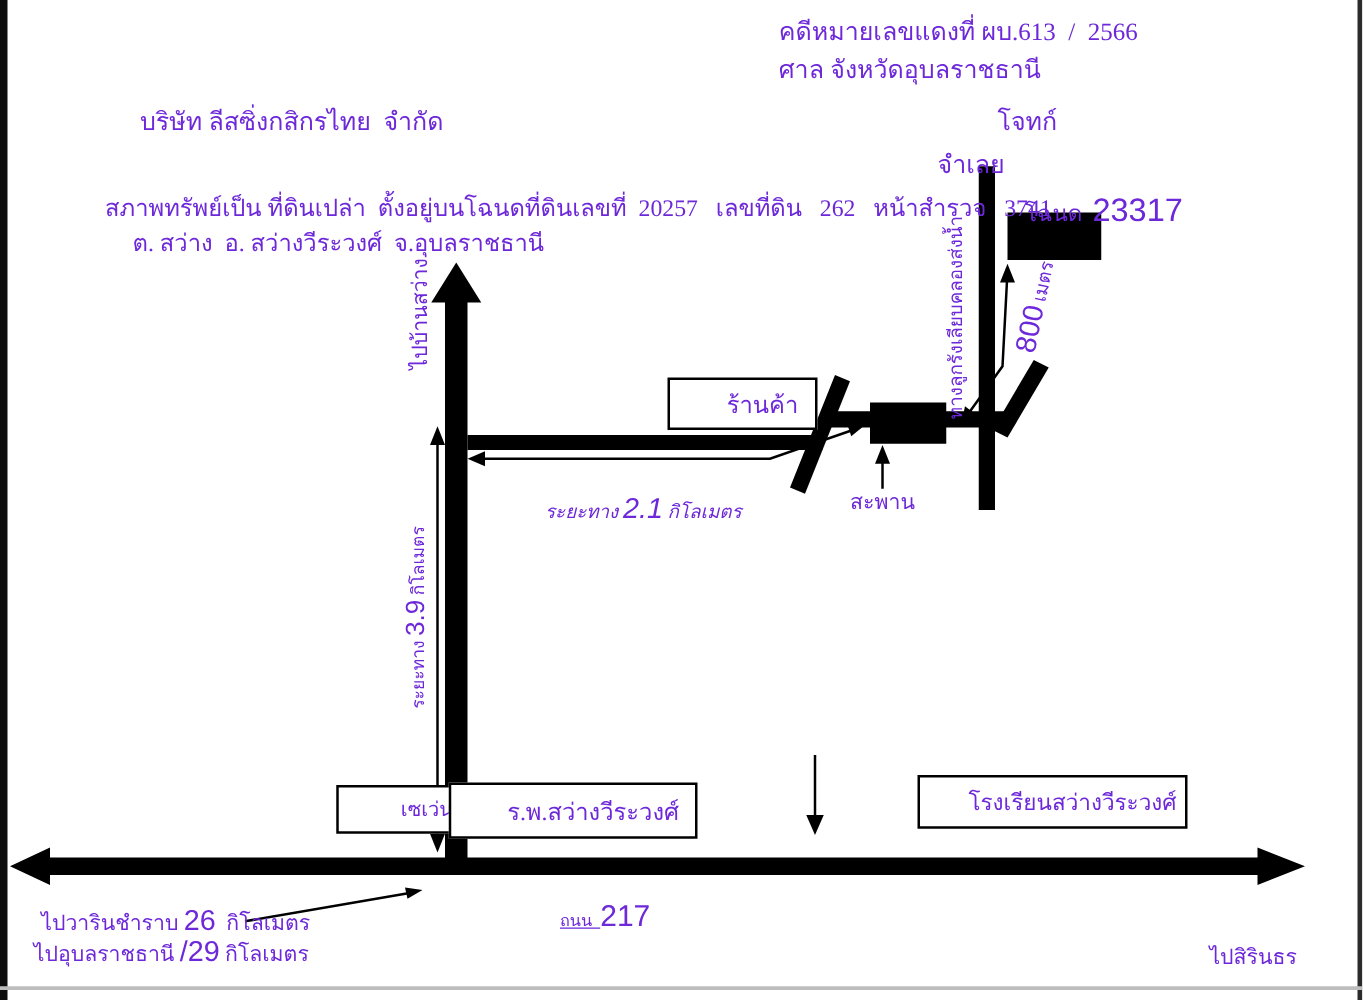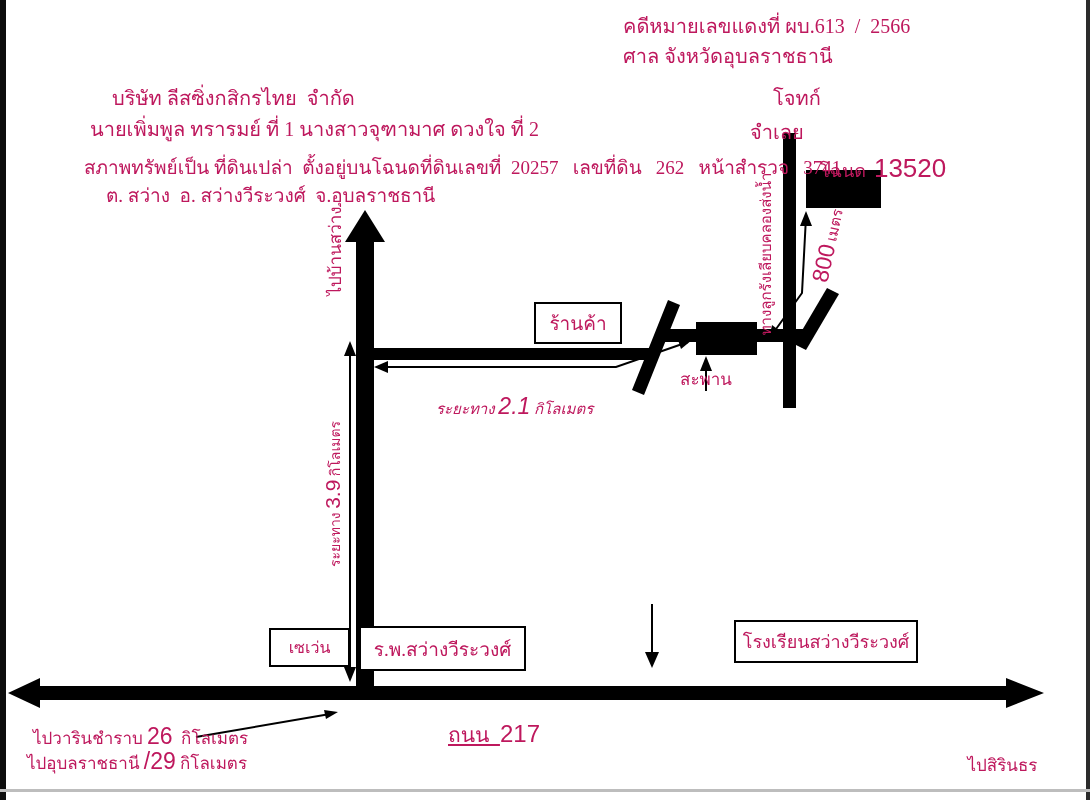--- a/index.html
+++ b/index.html
@@ -1,21 +1,21 @@
 <!DOCTYPE html>
 <html><head>
 <meta charset="utf-8">
 <style>
   html,body{margin:0;padding:0;background:#ffffff;}
   .page{position:relative;width:1090px;height:800px;background:#ffffff;overflow:hidden;
-        font-family:"Liberation Serif","DejaVu Serif",serif;color:#be185d;}
+        font-family:"Liberation Serif","DejaVu Serif",serif;color:#6d28d9;}
   .lbl{position:absolute;white-space:pre;line-height:1.25;}
   .num{font-family:"Liberation Sans","DejaVu Sans",sans-serif;}
   .box{position:absolute;border:2px solid #000;background:#fff;display:flex;
-       align-items:center;justify-content:center;text-align:center;white-space:pre;}
+       align-items:center;justify-content:center;text-align:center;white-space:pre;padding-left:32px;}
   .rot{transform-origin:center center;}
   .svgmap{position:absolute;left:0;top:0;}
   .edge{position:absolute;}
 </style>
 </head>
 <body>
 
 <div class="page">
 
   <div class="edge" style="left:0;top:0;width:6px;height:800px;background:#0d0d0d;"></div>
@@ -61,61 +61,60 @@
     <polygon fill="#000" points="652,668 645,652 659,652"></polygon>
 
     <line x1="196" y1="737" x2="330" y2="714" stroke="#000" stroke-width="2"></line>
     <polygon fill="#000" points="338,712 326,719 324,710"></polygon>
   </svg>
 
   <div class="lbl" style="left:623px;top:14px;font-size:20px;">คดีหมายเลขแดงที่ ผบ.613  /  2566</div>
   <div class="lbl" style="left:623px;top:44px;font-size:20px;">ศาล จังหวัดอุบลราชธานี</div>
 
   <div class="lbl" style="left:112px;top:86px;font-size:20px;">บริษัท ลีสซิ่งกสิกรไทย  จำกัด</div>
-  <div class="lbl" style="left:773px;top:86px;font-size:20px;">โจทก์</div>
-  <div class="lbl" style="left:90px;top:117px;font-size:20px;">นายเพิ่มพูล ทรารมย์ ที่ 1 นางสาวจุฑามาศ ดวงใจ ที่ 2</div>
+  <div class="lbl" style="left:798px;top:86px;font-size:20px;">โจทก์</div>
   <div class="lbl" style="left:750px;top:120px;font-size:20px;">จำเลย</div>
 
   <div class="lbl" style="left:84px;top:156px;font-size:19px;">สภาพทรัพย์เป็น ที่ดินเปล่า  ตั้งอยู่บนโฉนดที่ดินเลขที่  20257   เลขที่ดิน   262   หน้าสำรวจ   3741</div>
   <div class="lbl" style="left:106px;top:184px;font-size:19px;">ต. สว่าง  อ. สว่างวีระวงศ์  จ.อุบลราชธานี</div>
 
   <div class="lbl" style="left:804px;top:132px;">
-    <span style="font-size:18px;">โฉนด</span><span class="num" style="font-size:26px;margin-left:8px;">13520</span>
+    <span style="font-size:18px;">โฉนด</span><span class="num" style="font-size:26px;margin-left:8px;">23317</span>
   </div>
 
   <div class="lbl rot" style="left:766px;top:254px;font-size:15px;transform:translate(-50%,-50%) rotate(-90deg);">ทางลูกรังเลียบคลองส่งน้ำ</div>
   <div class="lbl rot" style="left:826px;top:253px;transform:translate(-50%,-50%) rotate(-78deg);">
     <span class="num" style="font-size:23px;">800</span><span style="font-size:15px;"> เมตร</span>
   </div>
   <div class="lbl rot" style="left:336px;top:251px;font-size:17px;transform:translate(-50%,-50%) rotate(-90deg);">ไปบ้านสว่าง</div>
   <div class="lbl rot" style="left:333px;top:502px;transform:translate(-50%,-50%) rotate(-90deg);">
     <span style="font-size:14px;">ระยะทาง </span><span class="num" style="font-size:21px;">3.9</span><span style="font-size:14px;"> กิโลเมตร</span>
   </div>
 
   <div class="lbl" style="left:420px;top:372px;font-style:italic;">
     <span style="font-size:15px;">ระยะทาง </span><span class="num" style="font-size:23px;">2.1</span><span style="font-size:15px;"> กิโลเมตร</span>
   </div>
 
-  <div class="lbl" style="left:668px;top:369px;width:76px;text-align:center;font-size:17px;">สะพาน</div>
+  <div class="lbl" style="left:668px;top:391px;width:76px;text-align:center;font-size:17px;">สะพาน</div>
 
   <div class="box" style="left:534px;top:302px;width:84px;height:38px;font-size:19px;">
     <span>ร้านค้า</span>
   </div>
   <div class="box" style="left:249px;top:628px;width:77px;height:35px;font-size:16px;margin-left:20px;">
     <span>เซเว่น</span>
   </div>
   <div class="box" style="left:359px;top:626px;width:163px;height:41px;font-size:19px;">
     <span>ร.พ.สว่างวีระวงศ์</span>
   </div>
   <div class="box" style="left:734px;top:620px;width:180px;height:39px;font-size:18px;">
     <span>โรงเรียนสว่างวีระวงศ์</span>
   </div>
 
   <div class="lbl" style="left:432px;top:699px;">
-    <span style="font-size:21px;text-decoration:underline;">ถนน  </span><span class="num" style="font-size:24px;">217</span>
+    <span style="font-size:13px;text-decoration:underline;">ถนน  </span><span class="num" style="font-size:24px;">217</span>
   </div>
 
   <div class="lbl" style="left:17px;top:702px;">
     <span style="font-size:17px;">ไปวารินชำราบ </span><span class="num" style="font-size:23px;">26</span><span style="font-size:17px;">  กิโลเมตร</span>
   </div>
   <div class="lbl" style="left:11px;top:727px;">
     <span style="font-size:17px;">ไปอุบลราชธานี </span><span class="num" style="font-size:23px;">/29</span><span style="font-size:17px;"> กิโลเมตร</span>
   </div>
 
   <div class="lbl" style="left:935px;top:712px;width:135px;text-align:center;font-size:17px;">

